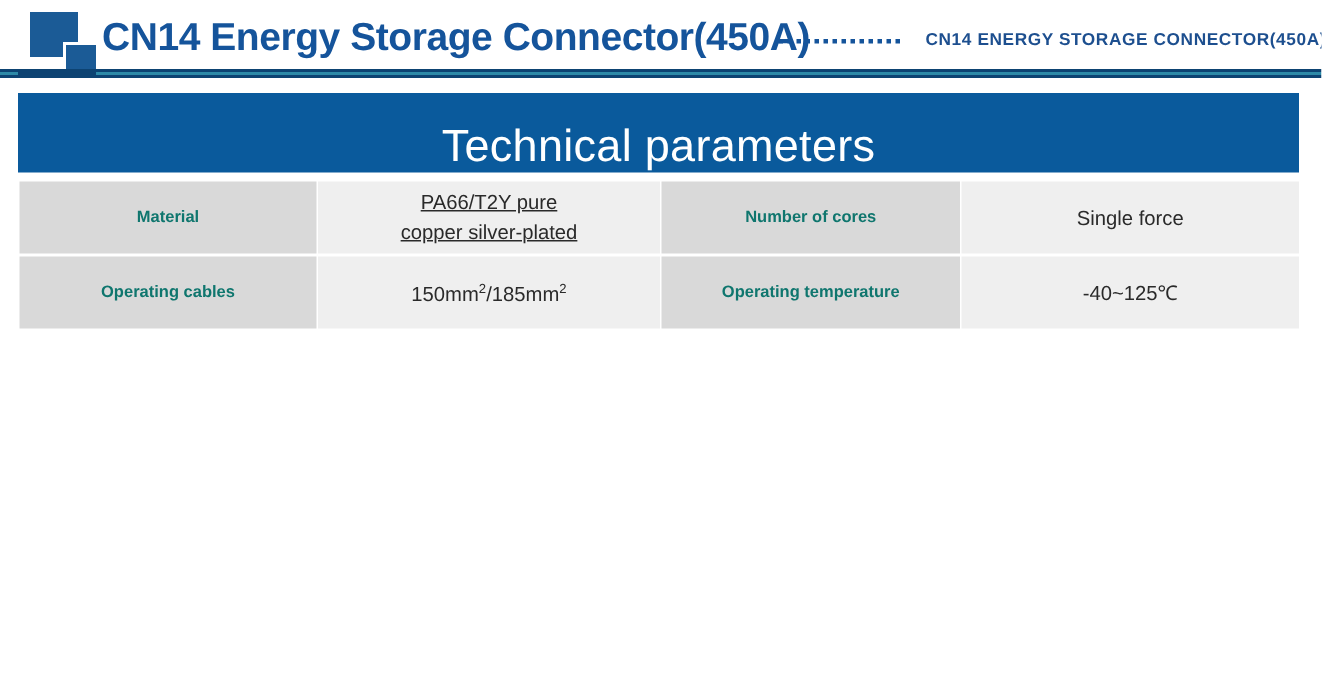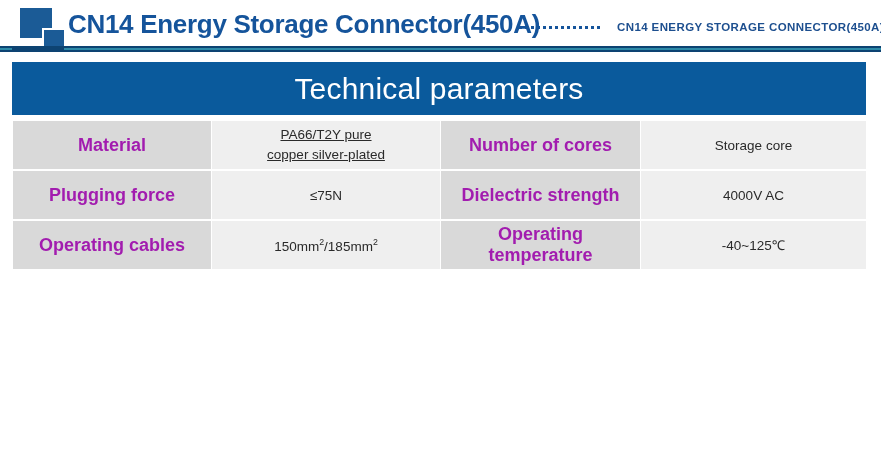--- a/index.html
+++ b/index.html
@@ -126,21 +126,21 @@
 
   
   .banner {
     position: absolute;
     left: 12px;
     top: 62px;
     width: 854px;
     height: 53px;
     background: #0a5a9c;
     display: flex;
-    align-items: center;
+    align-items: flex-end;
     justify-content: center;
   }
   .banner-text {
     color: #ffffff;
     font-size: 30px;
     font-weight: normal;
     letter-spacing: 0.2px;
   }
 
   
@@ -156,22 +156,22 @@
   .spec-table td {
     height: 48px;
     vertical-align: middle;
     text-align: center;
     padding: 2px 4px;
     box-sizing: border-box;
   }
   td.k {
     background: #d9d9d9;
     font-weight: bold;
-    font-size: 18px;
-    color: #a21caf;
+    font-size: 11px;
+    color: #0f766e;
   }
   td.v {
     background: #efefef;
     font-weight: normal;
     font-size: 13.5px;
     color: #2a2a2a;
   }
   .col-k1 { width: 198px; }
   .col-v1 { width: 228px; }
   .col-k2 { width: 199px; }
@@ -233,31 +233,25 @@
   </colgroup>
   <tbody>
 
     <tr>
       <td class="k">Material</td>
       <td class="v multiline">
         <span>PA66/T2Y pure</span><br>
         <span>copper silver-plated</span>
       </td>
       <td class="k">Number of cores</td>
-      <td class="v">Storage core</td>
+      <td class="v">Single force</td>
     </tr>
 
 
 
-    <tr>
-      <td class="k">Plugging force</td>
-      <td class="v">≤75N</td>
-      <td class="k">Dielectric strength</td>
-      <td class="v">4000V  AC</td>
-    </tr>
 
 
     <tr>
       <td class="k">Operating cables</td>
       <td class="v"><span>150mm</span><sup>2</sup><span>/185mm</span><sup>2</sup></td>
       <td class="k">Operating temperature</td>
       <td class="v">-40~125℃</td>
     </tr>
 
   </tbody>

